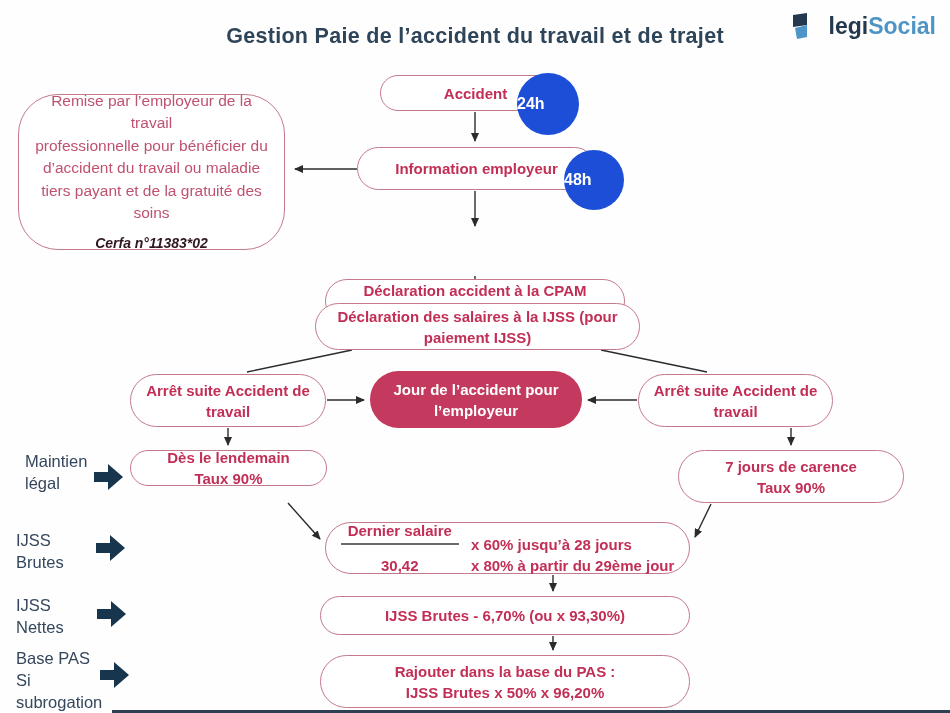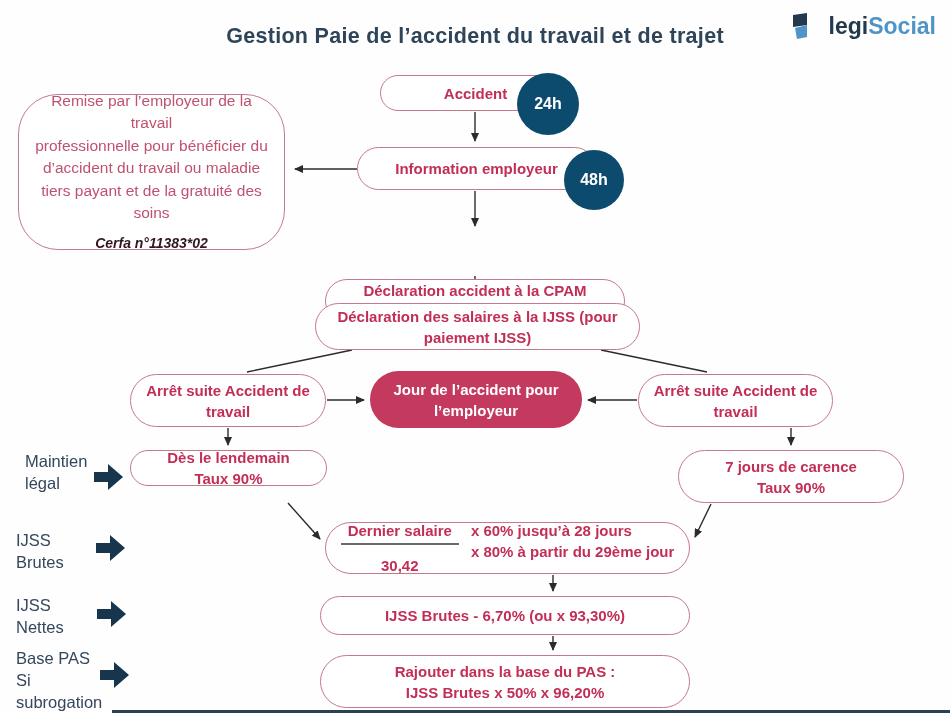--- a/index.html
+++ b/index.html
@@ -38,30 +38,30 @@
   #box-jour          { left:370px; top:371px; width:212px; height:57px; border-radius:29px;
                        background:#c43a5e; border:none; color:#ffffff; }
   #box-arret-right   { left:638px; top:374px; width:195px; height:53px; border-radius:27px; }
   #box-lendemain     { left:130px; top:450px; width:197px; height:36px; border-radius:26px; }
   #box-carence       { left:678px; top:450px; width:226px; height:53px; border-radius:27px; }
   #box-dernier       { left:325px; top:522px; width:365px; height:52px; border-radius:26px; }
   #box-ijss          { left:320px; top:596px; width:370px; height:39px; border-radius:20px; }
   #box-pas           { left:320px; top:655px; width:370px; height:53px; border-radius:27px; }
 
   .badge {
-    position:absolute; border-radius:50%; background:#0c4a6e; color:#ffffff;
-    display:flex; align-items:center; justify-content:center;
+    position:absolute; border-radius:50%; background:#1d4ed8; color:#ffffff;
+    display:flex; align-items:center; 
     font-weight:bold; font-size:16px; z-index:3;
   }
 
   #box-callout { font-weight:normal; color:#bf5270; font-size:15.5px; line-height:22.5px; padding:4px 10px; }
   .cerfa { font-style:italic; font-weight:bold; color:#311820; font-size:14px; margin-top:7px; }
   #box-decl-accident .cerfa { margin-top:1px; }
 
-  .dernier-row { display:flex; align-items:flex-start; justify-content:center; gap:12px; }
+  .dernier-row { display:flex; align-items:flex-end; justify-content:center; gap:12px; }
   .frac .num { border-bottom:2px solid #6a6a6a; padding:0 7px 2px 7px; }
   .frac .den { padding-top:10px; }
   .dernier-lines { text-align:left; }
 
   .side-label {
     position:absolute; color:#34475c; font-size:16.5px; line-height:22px; z-index:2;
   }
   #label-maintien { left:25px;  top:450px; }
   #label-brutes   { left:16px;  top:529px; }
   #label-nettes   { left:16px;  top:594px; }

